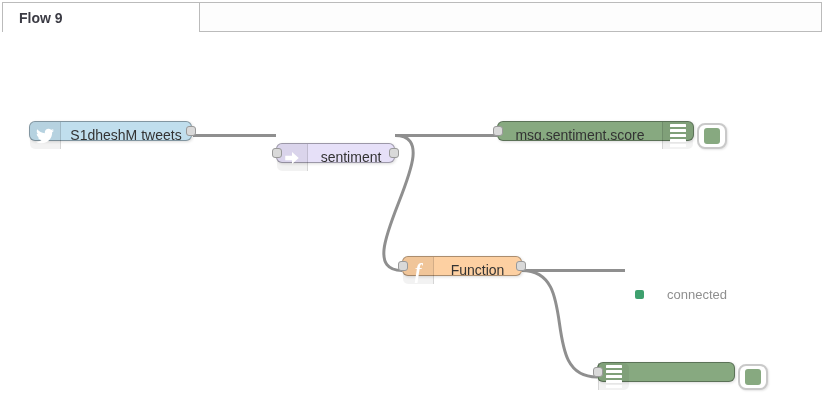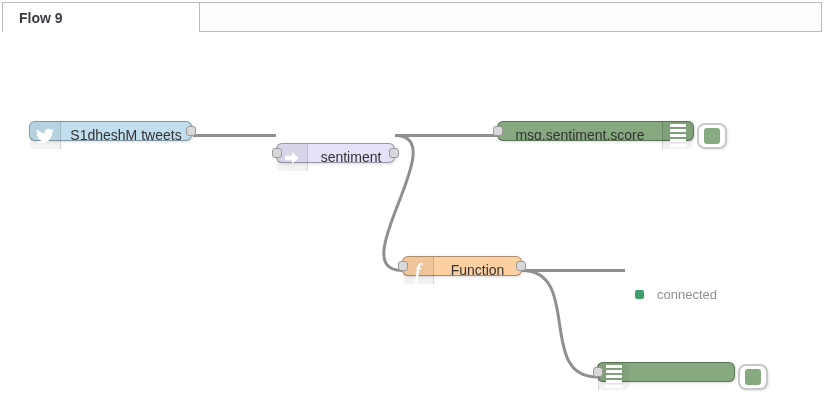--- a/index.html
+++ b/index.html
@@ -56,21 +56,21 @@
   .debug-toggle{
     position:absolute;right:-34px;top:1px;width:30px;height:26px;
     background:#fff;border:2px solid #c9c9c9;border-radius:8px;
     box-sizing:border-box;display:flex;align-items:center;justify-content:center;
     box-shadow:1px 1px 2px rgba(0,0,0,0.1);
   }
   .debug-toggle .inner{width:16px;height:16px;border-radius:3px;}
 
   
   .node-status{
-    position:absolute;display:flex;align-items:center;gap:13px;
+    position:absolute;display:flex;align-items:center;gap:23px;
     font-size:13px;color:#8f8f8f;z-index:2;
   }
   .status-dot{width:9px;height:9px;border-radius:2px;flex:none;}
 </style>
 </head>
 <body>
 
 <div class="stage">
 
   <div class="tab-active">

